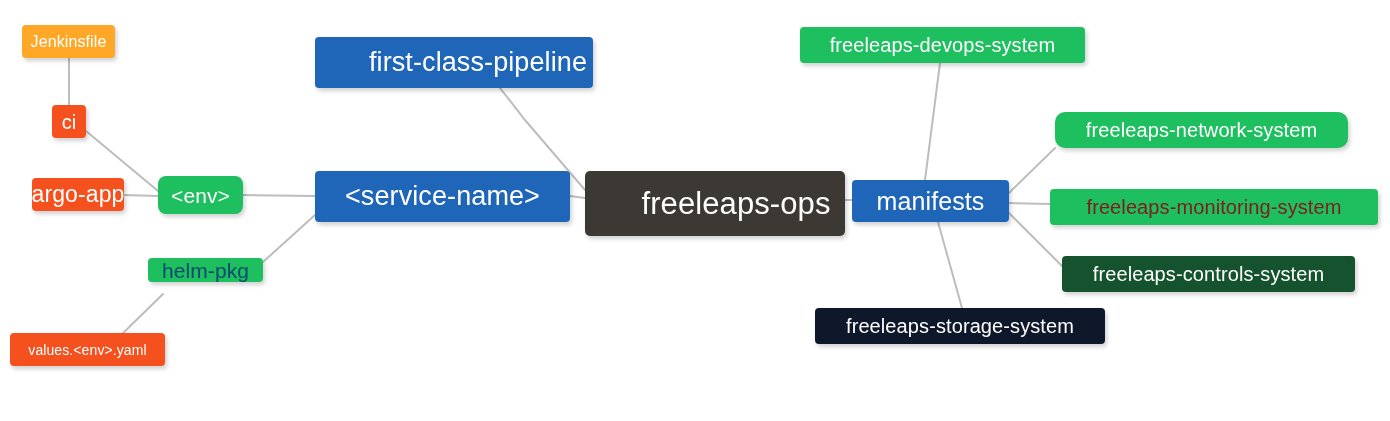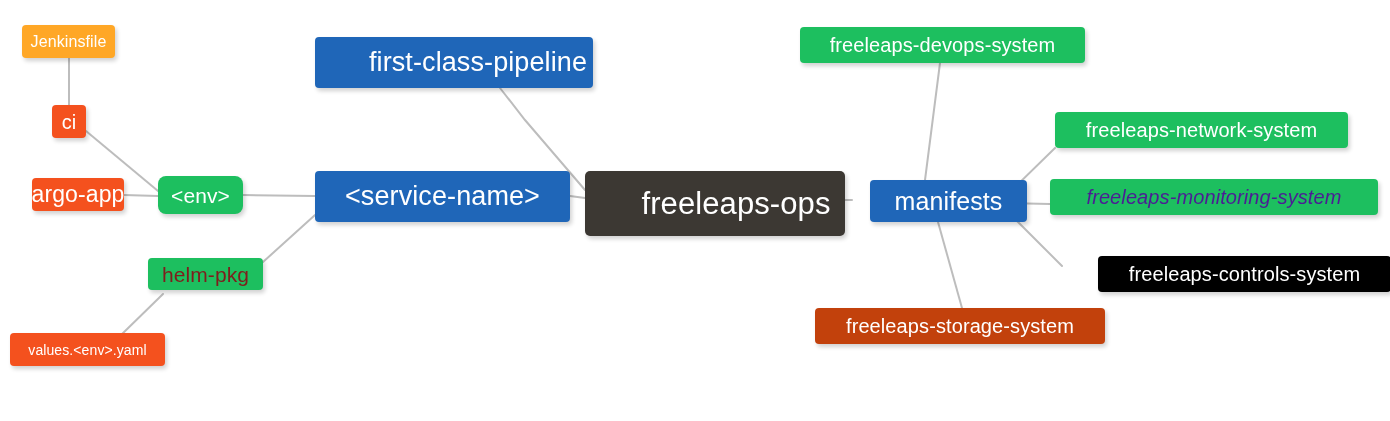--- a/index.html
+++ b/index.html
@@ -71,27 +71,27 @@
       <path class="edge" d="M 1009 193 L 1055 148" stroke="#bdbdbd"></path>
       <path class="edge" d="M 1009 203 L 1050 204" stroke="#bdbdbd"></path>
       <path class="edge" d="M 1009 213 L 1062 266" stroke="#bdbdbd"></path>
       <path class="edge" d="M 938 222 L 962 308" stroke="#bdbdbd"></path>
     </svg>
 
   <div id="node-layer">
       <div class="node root" style="left: 585px; top: 171px; width: 260px; height: 65px; background: rgb(60, 56, 51); font-size: 31px; color: rgb(255, 255, 255);">freeleaps-ops</div>
       <div class="node" style="left: 315px; top: 37px; width: 278px; height: 51px; background: rgb(31, 102, 184); font-size: 27px; color: rgb(255, 255, 255); padding-left: 48px;">first-class-pipeline</div>
       <div class="node" style="left: 315px; top: 171px; width: 255px; height: 51px; background: rgb(31, 102, 184); font-size: 27px; color: rgb(255, 255, 255);">&lt;service-name&gt;</div>
-      <div class="node" style="left: 852px; top: 180px; width: 157px; height: 42px; background: rgb(31, 102, 184); font-size: 25px; color: rgb(255, 255, 255); margin-left: 18px;">manifests</div>
+      <div class="node" style="left: 852px; top: 180px; width: 157px; height: 42px; background: rgb(31, 102, 184); font-size: 25px; color: rgb(255, 255, 255);">manifests</div>
       <div class="node" style="left: 158px; top: 176px; width: 85px; height: 38px; background: rgb(29, 191, 95); font-size: 21px; color: rgb(255, 255, 255); border-radius: 8px;">&lt;env&gt;</div>
-      <div class="node" style="left: 148px; top: 258px; width: 115px; height: 32px; background: rgb(29, 191, 95); font-size: 21px; color: #7f1d1d;">helm-pkg</div>
+      <div class="node" style="left: 148px; top: 258px; width: 115px; height: 24px; background: rgb(29, 191, 95); font-size: 21px; color: #0c4a6e;">helm-pkg</div>
       <div class="node" style="left: 800px; top: 27px; width: 285px; height: 36px; background: rgb(29, 191, 95); font-size: 20px; color: rgb(255, 255, 255);">freeleaps-devops-system</div>
-      <div class="node" style="left: 1055px; top: 112px; width: 293px; height: 36px; background: rgb(29, 191, 95); font-size: 20px; color: rgb(255, 255, 255);">freeleaps-network-system</div>
-      <div class="node" style="left: 1050px; top: 179px; width: 328px; height: 36px; background: rgb(29, 191, 95); font-size: 20px; color: #4c1d95; font-style: italic;">freeleaps-monitoring-system</div>
-      <div class="node" style="left: 1062px; top: 256px; width: 293px; height: 36px; background: #000000; font-size: 20px; color: rgb(255, 255, 255); margin-left: 36px;">freeleaps-controls-system</div>
-      <div class="node" style="left: 815px; top: 308px; width: 290px; height: 36px; background: #c2410c; font-size: 20px; color: rgb(255, 255, 255);">freeleaps-storage-system</div>
+      <div class="node" style="left: 1055px; top: 112px; width: 293px; height: 36px; background: rgb(29, 191, 95); font-size: 20px; color: rgb(255, 255, 255); border-radius: 10px;">freeleaps-network-system</div>
+      <div class="node" style="left: 1050px; top: 189px; width: 328px; height: 36px; background: rgb(29, 191, 95); font-size: 20px; color: #7f1d1d;">freeleaps-monitoring-system</div>
+      <div class="node" style="left: 1062px; top: 256px; width: 293px; height: 36px; background: #14532d; font-size: 20px; color: rgb(255, 255, 255);">freeleaps-controls-system</div>
+      <div class="node" style="left: 815px; top: 308px; width: 290px; height: 36px; background: #0f172a; font-size: 20px; color: rgb(255, 255, 255);">freeleaps-storage-system</div>
       <div class="node tiny" style="left: 22px; top: 25px; width: 93px; height: 33px; background: rgb(255, 167, 38); font-size: 16px; color: rgb(255, 255, 255);">Jenkinsfile</div>
       <div class="node tiny" style="left: 52px; top: 105px; width: 34px; height: 33px; background: rgb(244, 81, 30); font-size: 20px; color: rgb(255, 255, 255);">ci</div>
       <div class="node tiny" style="left: 32px; top: 178px; width: 92px; height: 33px; background: rgb(244, 81, 30); font-size: 23px; color: rgb(255, 255, 255);">argo-app</div>
       <div class="node tiny" style="left: 10px; top: 333px; width: 155px; height: 33px; background: rgb(244, 81, 30); font-size: 14px; color: rgb(255, 255, 255);">values.&lt;env&gt;.yaml</div>
     </div>
 
 </div>
 
 </body></html>

